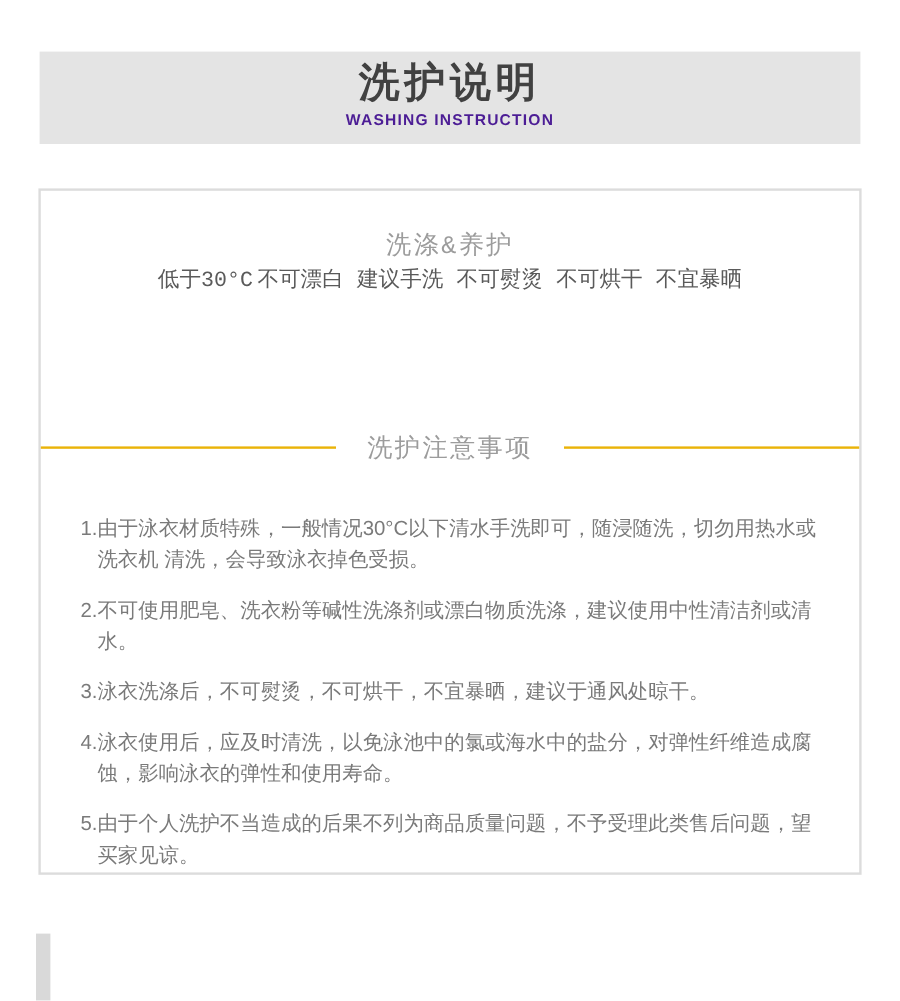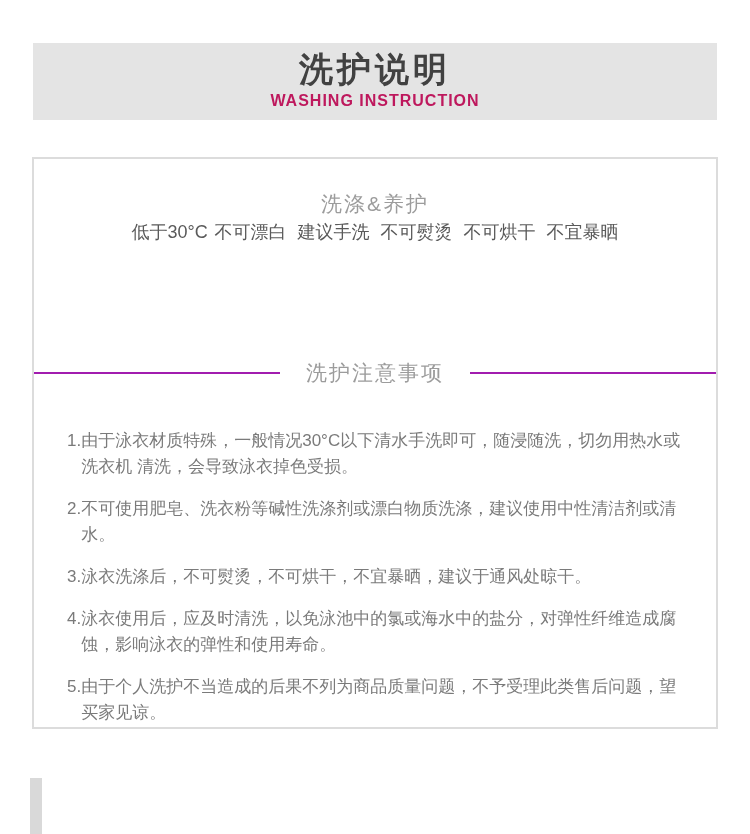--- a/index.html
+++ b/index.html
@@ -12,30 +12,30 @@
   
   .header {
     position:absolute; left:33px; top:43px; width:684px; height:77px;
     background:#e4e4e4; text-align:center;
   }
   .header-title {
     padding-top:7px; font-size:34px; font-weight:bold; color:#414141;
     letter-spacing:4px; line-height:1.2;font-family:Liberation Serif, serif;
   }
   .header-subtitle {
-    font-size:16px; font-weight:bold; color:#be185d; letter-spacing:1px;
+    font-size:13px; font-weight:bold; color:#4c1d95; letter-spacing:1px;
     margin-top:1px;
   }
   
   .care-box {
     position:absolute; left:32px; top:157px; width:686px; height:572px;
     border:2px solid #dcdcdc;
   }
   .icons-area {
-    position:relative; height:169px; border-bottom:2px solid #a21caf;
+    position:relative; height:169px; border-bottom:2px solid #eab308;font-family:Liberation Mono, monospace;
   }
   .notes-area { position:relative; height:399px; }
   .section-title {
     position:absolute; left:50%; transform:translate(-50%,-50%);
     top:0; background:#ffffff; padding:0 26px; white-space:nowrap;
     font-size:21px; color:#9c9c9c; letter-spacing:2px;
   }
   .icons-area .section-title { top:-1px; }
   .notes-area .section-title { top:-1px; }
   

